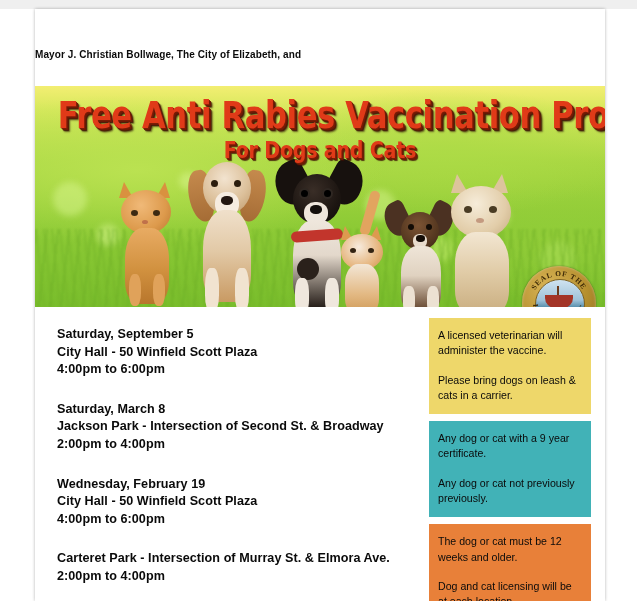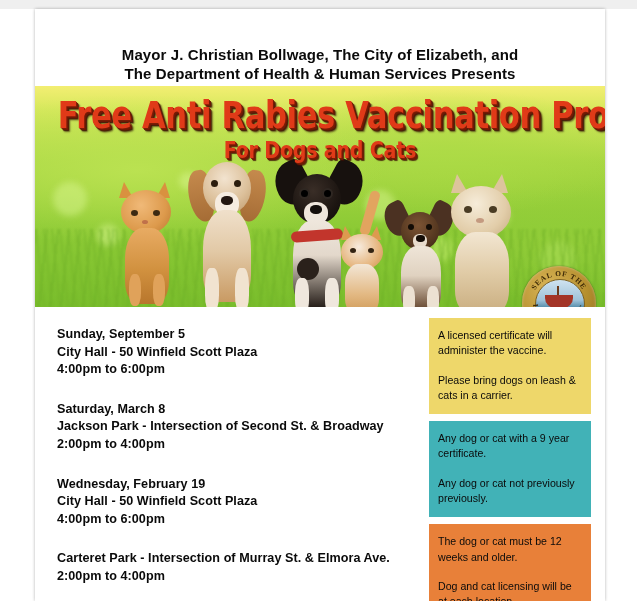--- a/index.html
+++ b/index.html
@@ -33,24 +33,23 @@
     height: 592px;
     background: #ffffff;
     box-shadow: 0 0 3px rgba(0,0,0,0.30);
     overflow: hidden;
   }
   
   .header {
     position: absolute;
     left: 0; top: 36px;
     width: 570px;
-    text-align: center;
     color: #0b0b0b;
     font-weight: bold;
-    font-size: 15px;
+    font-size: 10px;
     line-height: 19px;
     letter-spacing: 0.1px;
   }
   
   .banner {
     position: absolute;
     left: 0;
     top: 77px;
     width: 570px;
     height: 221px;
@@ -209,21 +208,20 @@
 <body>
 
 <div id="viewport">
 
   <div class="top-strip"></div>
 
   <div class="flyer">
 
     <div class="header">
       <div>Mayor J. Christian Bollwage, The City of Elizabeth, and</div>
-      <div>The Department of Health &amp; Human Services Presents</div>
     </div>
 
     <div class="banner">
 
       <div class="bokeh" style="left:18px;  top:96px;  width:34px; height:34px;"></div>
       <div class="bokeh" style="left:62px;  top:138px; width:22px; height:22px;"></div>
       <div class="bokeh" style="left:330px; top:104px; width:30px; height:30px;"></div>
       <div class="bokeh" style="left:392px; top:150px; width:26px; height:26px; background:rgba(206,244,120,0.45);"></div>
       <div class="bokeh" style="left:455px; top:120px; width:20px; height:20px;"></div>
       <div class="bokeh" style="left:505px; top:155px; width:36px; height:36px; background:rgba(178,226,96,0.45);"></div>
@@ -323,21 +321,21 @@
           </text>
         </svg>
       </div>
 
       <div class="banner-title">Free Anti Rabies Vaccination Program</div>
       <div class="banner-subtitle">For Dogs and Cats</div>
     </div>
 
     <div class="schedule">
       <div class="event">
-        <div class="event-line">Sunday, September 5</div>
+        <div class="event-line">Saturday, September 5</div>
         <div class="event-line">City Hall - 50 Winfield Scott Plaza</div>
         <div class="event-line">4:00pm to 6:00pm</div>
       </div>
       <div class="event">
         <div class="event-line">Saturday, March 8</div>
         <div class="event-line">Jackson Park - Intersection of Second St. &amp; Broadway</div>
         <div class="event-line">2:00pm to 4:00pm</div>
       </div>
       <div class="event">
         <div class="event-line">Wednesday, February 19</div>
@@ -345,21 +343,21 @@
         <div class="event-line">4:00pm to 6:00pm</div>
       </div>
       <div class="event">
         <div class="event-line">Carteret Park - Intersection of Murray St. &amp; Elmora Ave.</div>
         <div class="event-line">2:00pm to 4:00pm</div>
       </div>
     </div>
 
     <div class="info-col">
       <div class="info-box box-yellow">
-        <p>A licensed certificate will administer the vaccine.</p>
+        <p>A licensed veterinarian will administer the vaccine.</p>
         <p>Please bring dogs on leash &amp; cats in a carrier.</p>
       </div>
       <div class="info-box box-teal">
         <p>Any dog or cat with a 9 year certificate.</p>
         <p>Any dog or cat not previously previously.</p>
       </div>
       <div class="info-box box-orange">
         <p>The dog or cat must be 12 weeks and older.</p>
         <p>Dog and cat licensing will be at each location.</p>
       </div>

